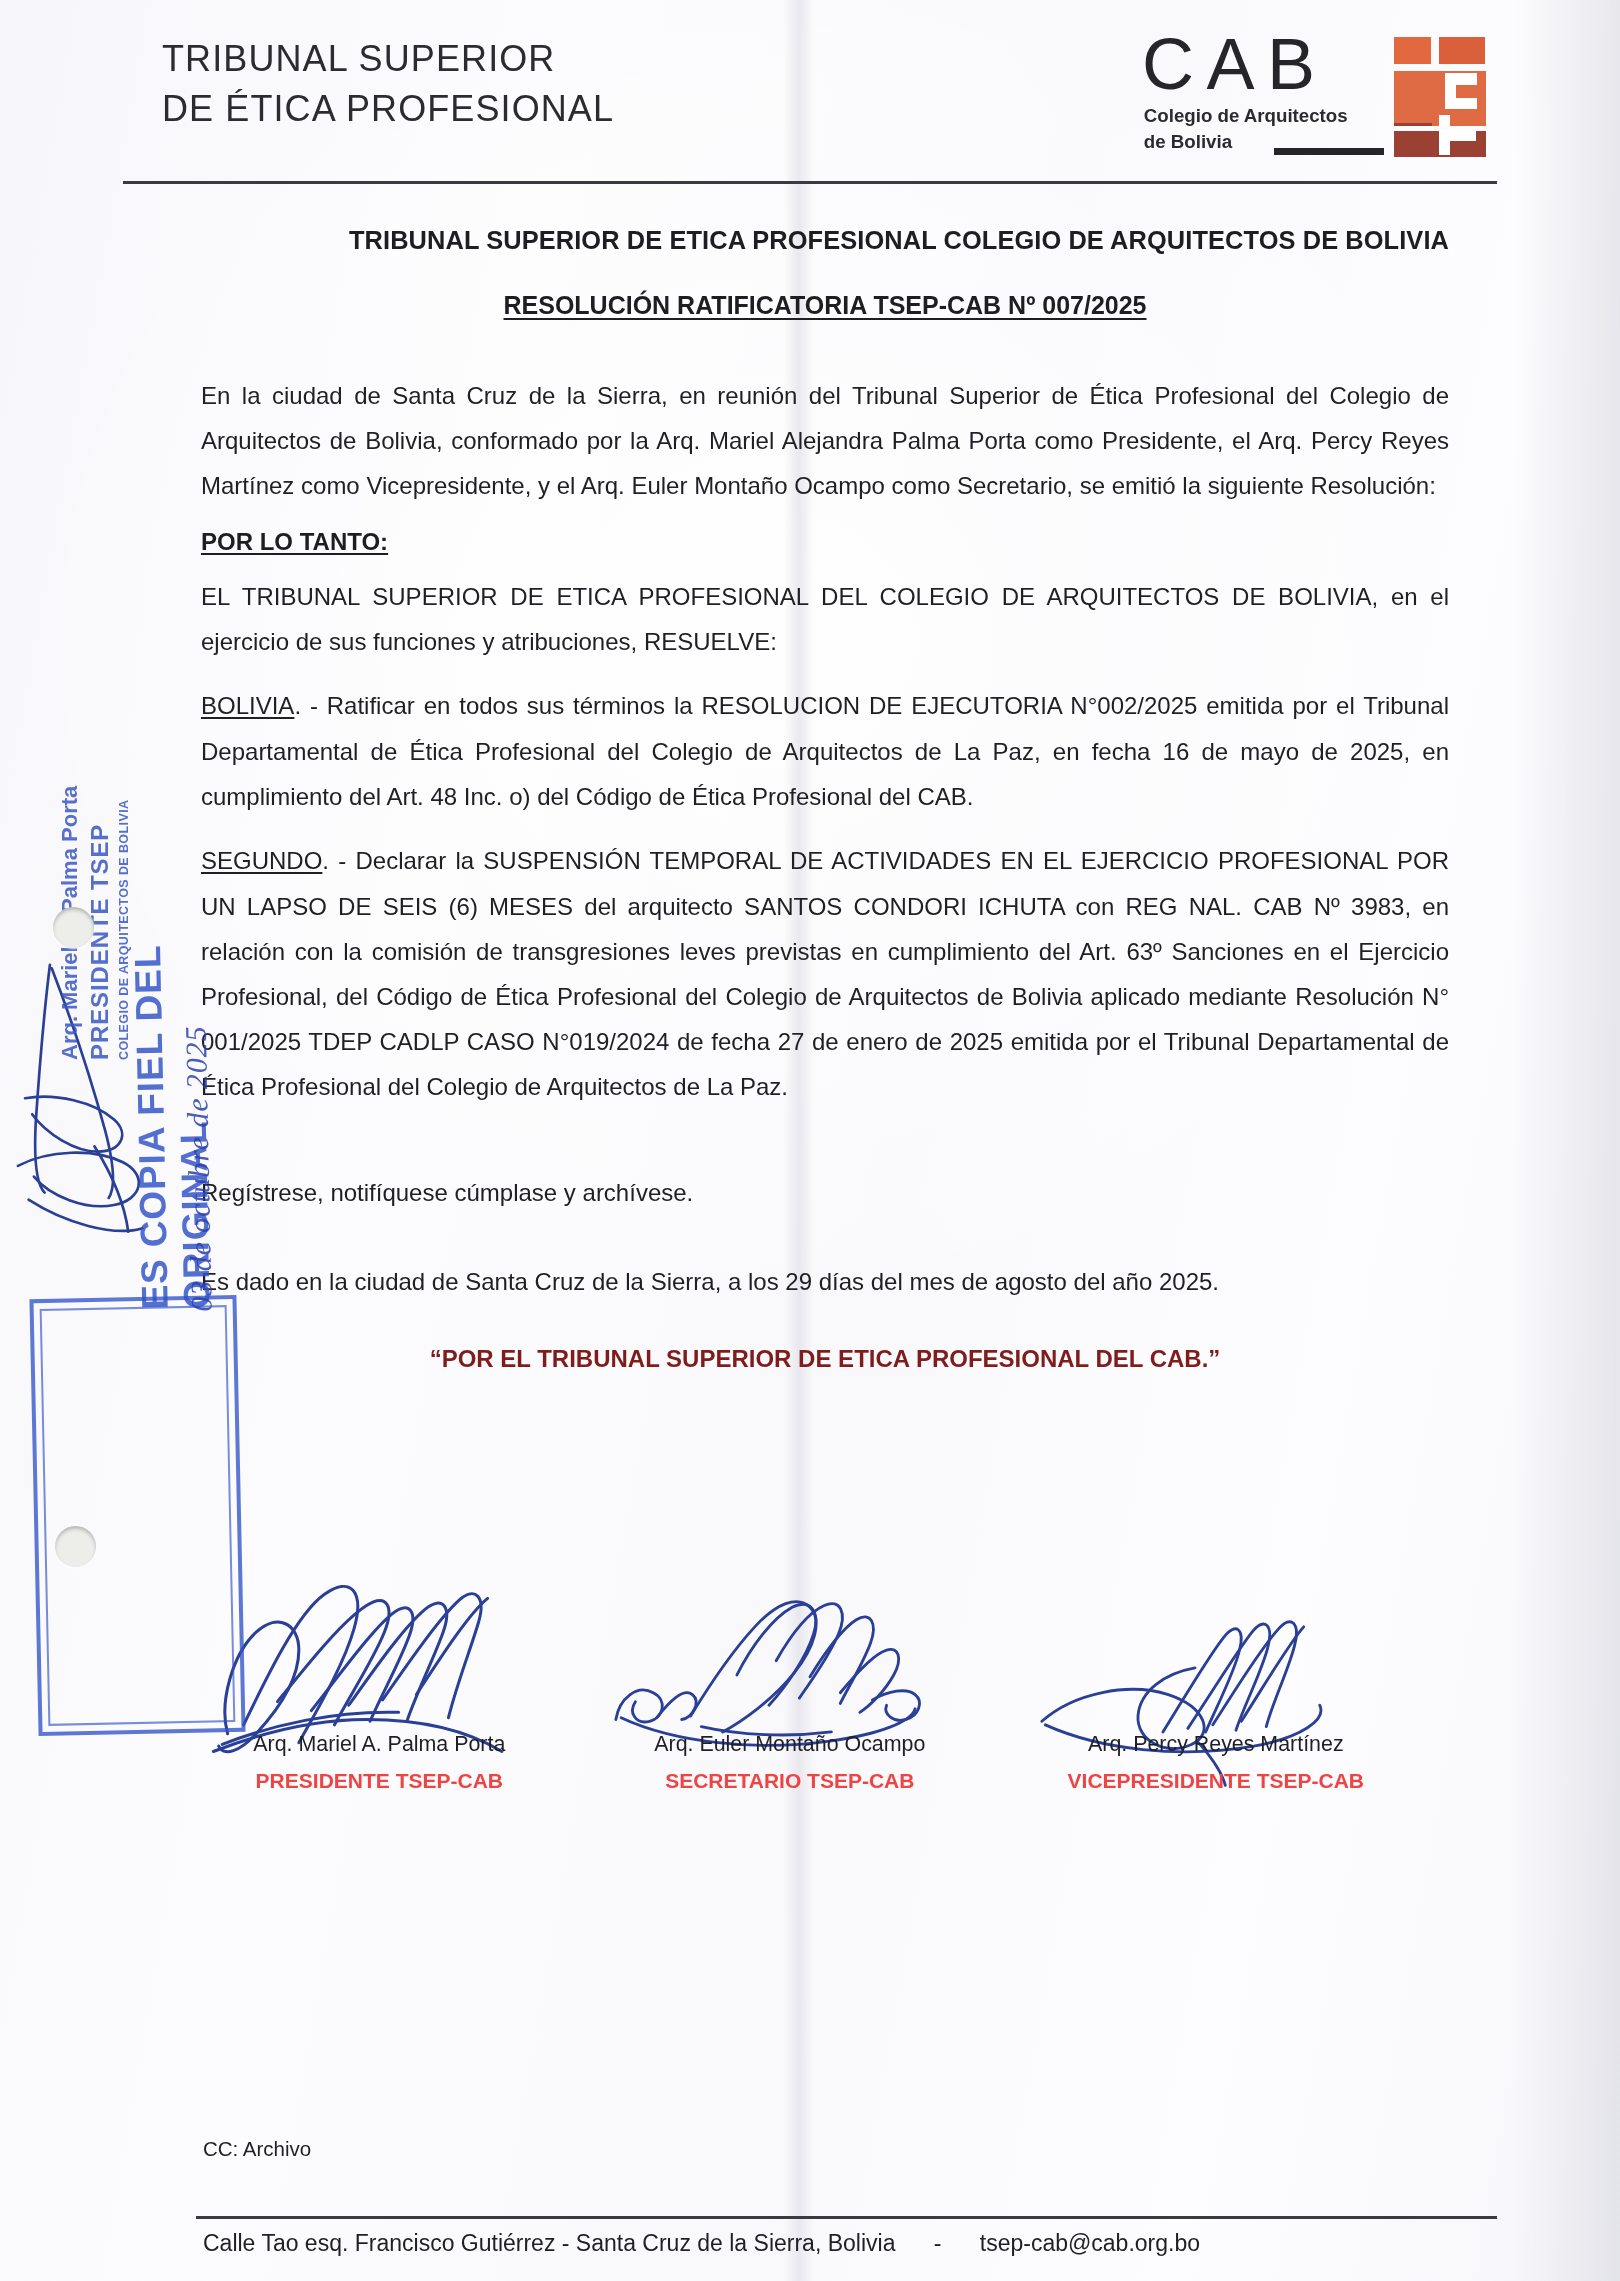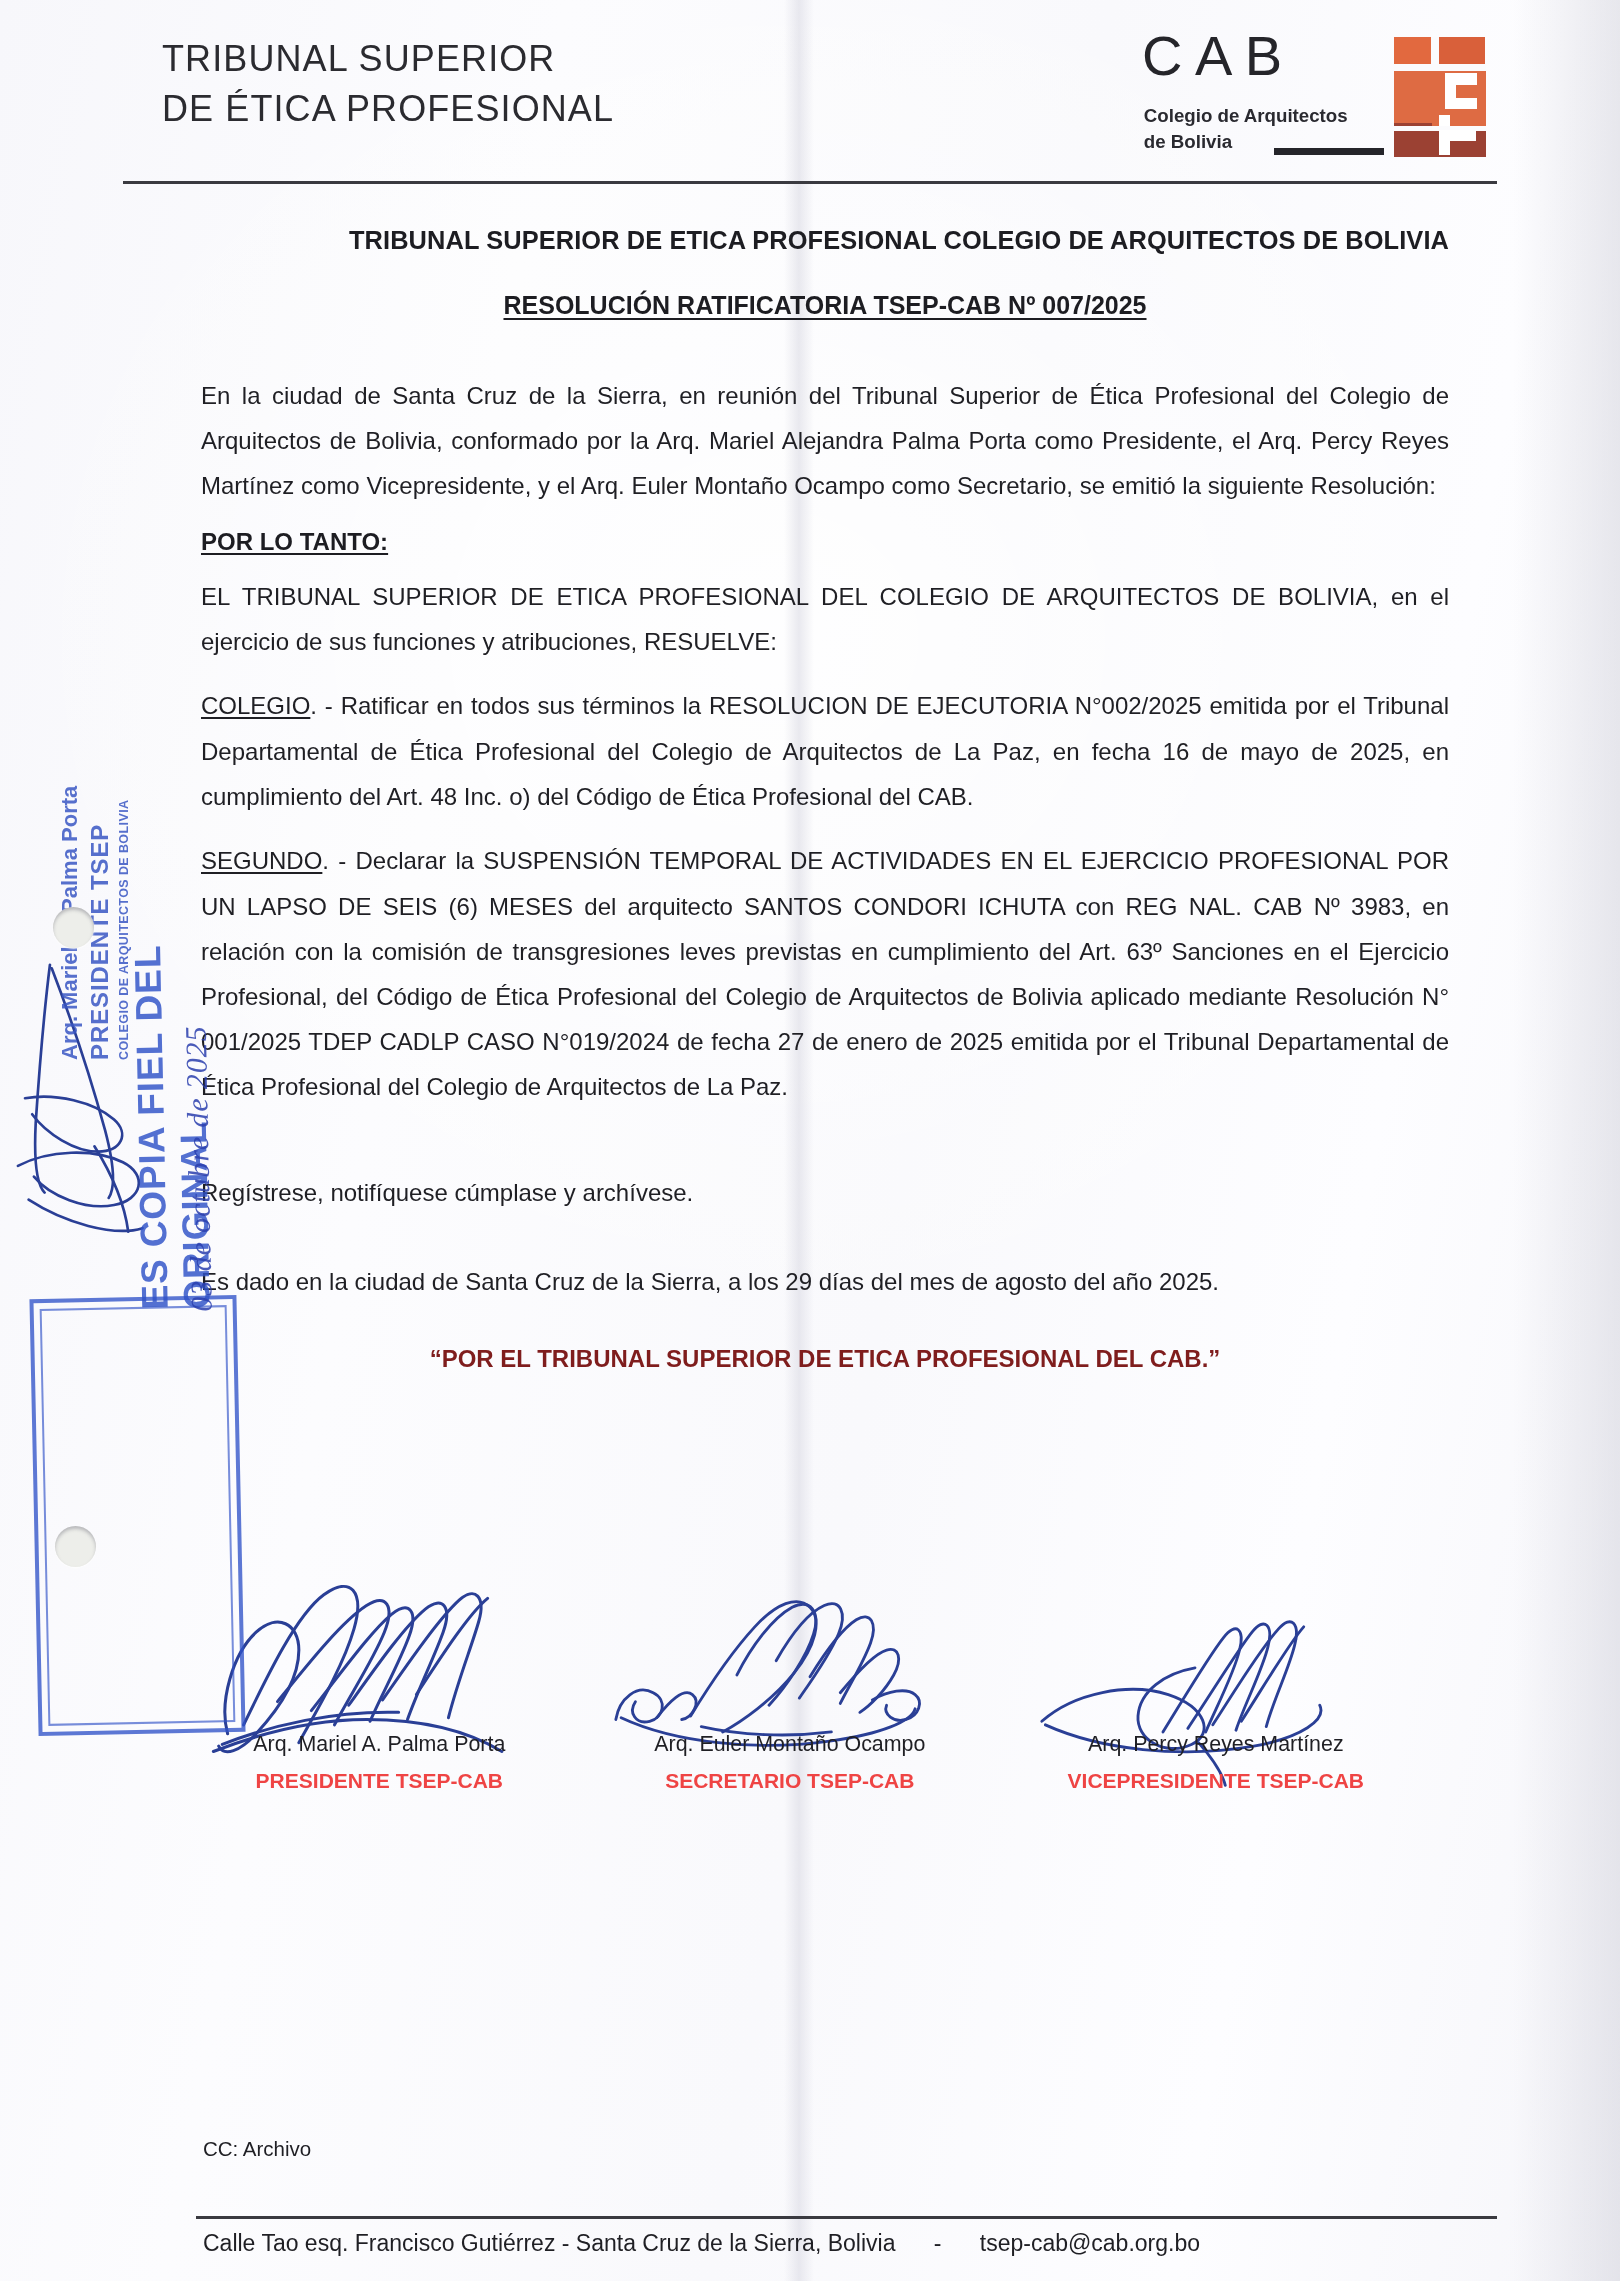--- a/index.html
+++ b/index.html
@@ -56,21 +56,21 @@
   }
   #cab-logo {
     position: absolute;
     left: 1142px; top: 21.4px;
     width: 356px; height: 135px;
   }
   .cab-letters {
     position: absolute;
     left: 0; top: 1.8px;
     font-family: "Liberation Sans", sans-serif;
-    font-size: 56px;
+    font-size: 72px;
     font-weight: 400;
     letter-spacing: 12.5px;
     color: #25252a;
   }
   .cab-sub {
     position: absolute;
     left: 1.8px; top: 82px;
     font-family: "Liberation Sans", sans-serif;
     font-size: 18.7px;
     font-weight: 700;
@@ -334,21 +334,21 @@
     <h1 class="doc-title">TRIBUNAL SUPERIOR DE ETICA PROFESIONAL COLEGIO DE ARQUITECTOS DE BOLIVIA</h1>
 
     <h2 class="doc-subtitle">RESOLUCIÓN RATIFICATORIA TSEP-CAB Nº 007/2025</h2>
 
     <p class="para">En la ciudad de Santa Cruz de la Sierra, en reunión del Tribunal Superior de Ética Profesional del Colegio de Arquitectos de Bolivia, conformado por la Arq. Mariel Alejandra Palma Porta como Presidente, el Arq. Percy Reyes Martínez como Vicepresidente, y el Arq. Euler Montaño Ocampo como Secretario, se emitió la siguiente Resolución:</p>
 
     <span class="heading-u">POR LO TANTO:</span>
 
     <p class="para">EL TRIBUNAL SUPERIOR DE ETICA PROFESIONAL DEL COLEGIO DE ARQUITECTOS DE BOLIVIA, en el ejercicio de sus funciones y atribuciones, RESUELVE:</p>
 
-    <p class="para"><span class="lead-u">COLEGIO</span><span>. - Ratificar en todos sus términos la RESOLUCION DE EJECUTORIA N°002/2025 emitida por el Tribunal Departamental de Ética Profesional del Colegio de Arquitectos de La Paz, en fecha 16 de mayo de 2025, en cumplimiento del Art. 48 Inc. o) del Código de Ética Profesional del CAB.</span></p>
+    <p class="para"><span class="lead-u">BOLIVIA</span><span>. - Ratificar en todos sus términos la RESOLUCION DE EJECUTORIA N°002/2025 emitida por el Tribunal Departamental de Ética Profesional del Colegio de Arquitectos de La Paz, en fecha 16 de mayo de 2025, en cumplimiento del Art. 48 Inc. o) del Código de Ética Profesional del CAB.</span></p>
 
     <p class="para"><span class="lead-u">SEGUNDO</span><span>. - Declarar la SUSPENSIÓN TEMPORAL DE ACTIVIDADES EN EL EJERCICIO PROFESIONAL POR UN LAPSO DE SEIS (6) MESES del arquitecto SANTOS CONDORI ICHUTA con REG NAL. CAB Nº 3983, en relación con la comisión de transgresiones leves previstas en cumplimiento del Art. 63º Sanciones en el Ejercicio Profesional, del Código de Ética Profesional del Colegio de Arquitectos de Bolivia aplicado mediante Resolución N° 001/2025 TDEP CADLP CASO N°019/2024 de fecha 27 de enero de 2025 emitida por el Tribunal Departamental de Ética Profesional del Colegio de Arquitectos de La Paz.</span></p>
 
     <div class="sp-lg"></div>
 
     <p class="para tight">Regístrese, notifíquese cúmplase y archívese.</p>
 
     <div class="sp-md"></div>
 
     <p class="para tight">Es dado en la ciudad de Santa Cruz de la Sierra, a los 29 días del mes de agosto del año 2025.</p>

